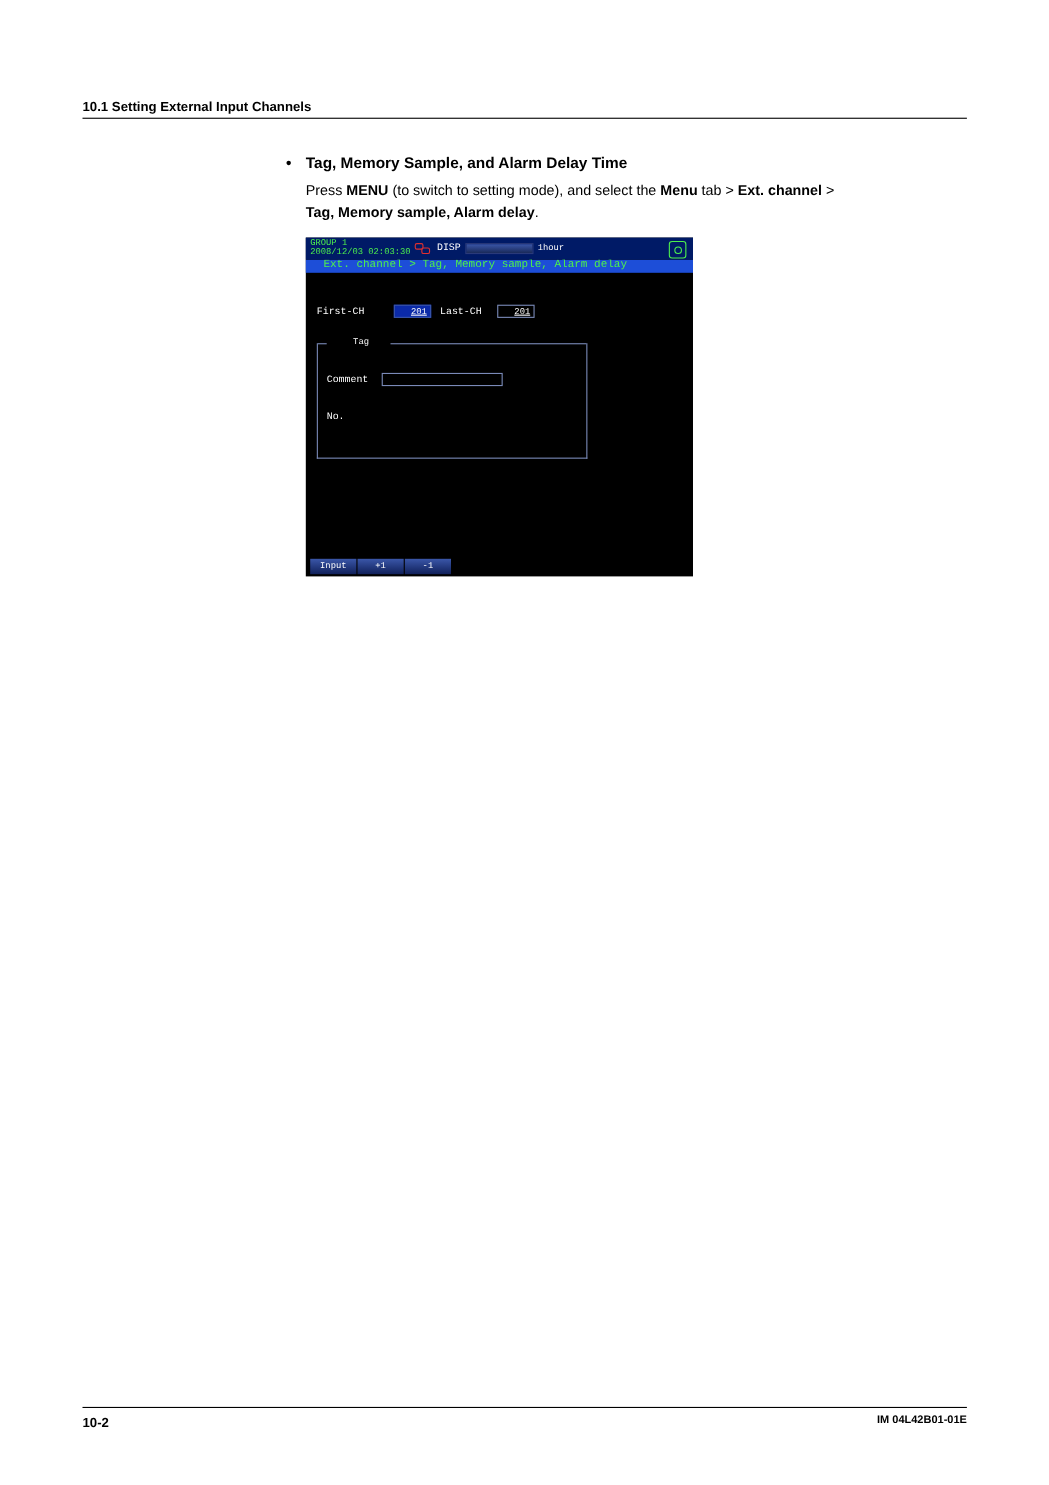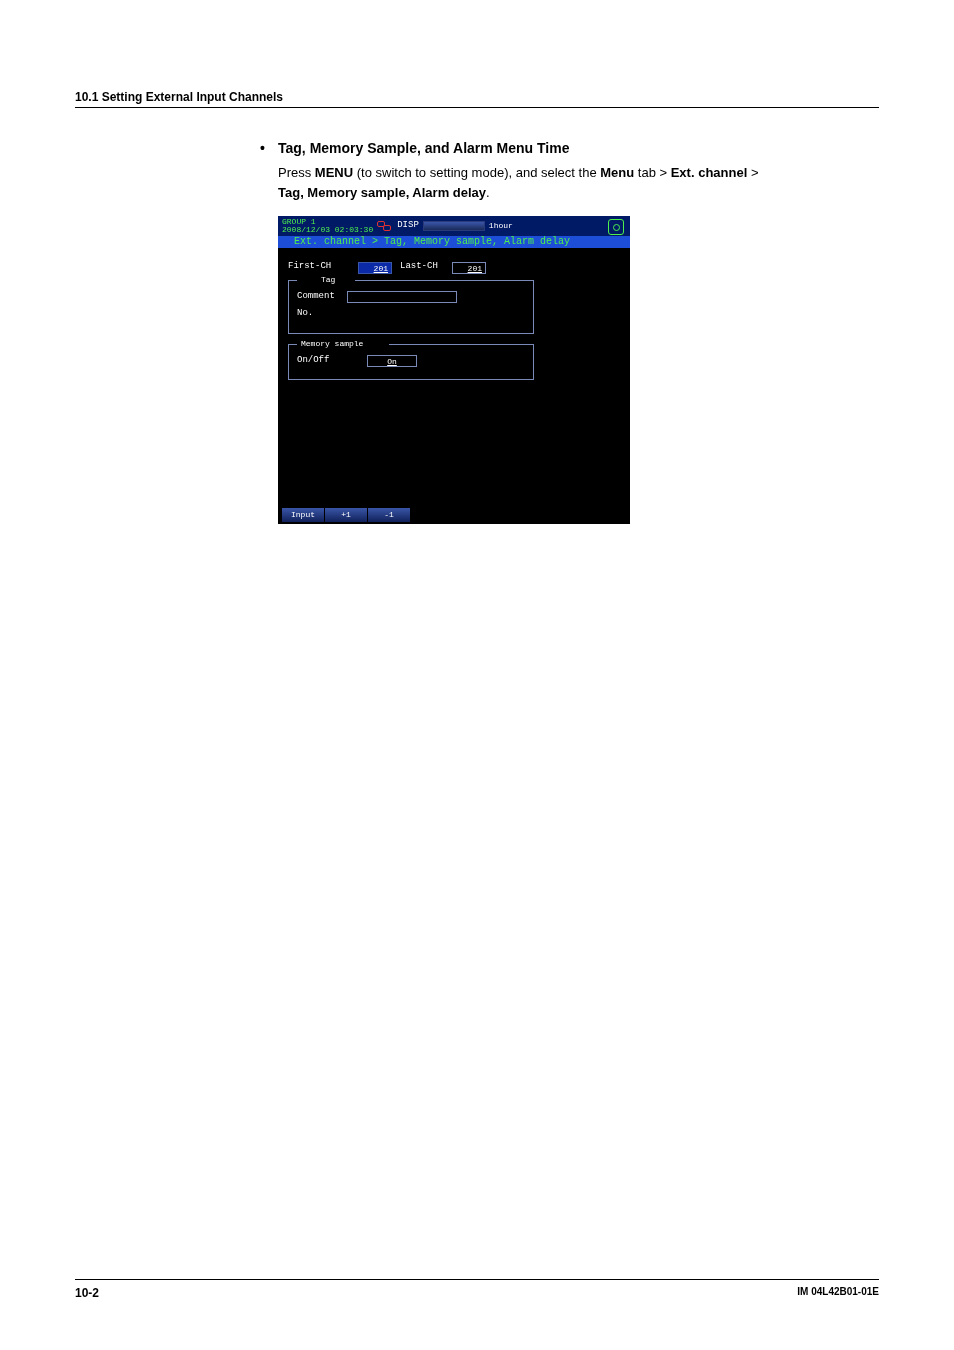--- a/index.html
+++ b/index.html
@@ -110,21 +110,21 @@
     font-size:10px;
     padding:0 16px;
     line-height:12px;
     white-space:nowrap;
   }
   .ss-body {
     position:absolute;
     left:0; right:0; top:32px; bottom:18px;
     padding:8px 10px;
   }
-  .ss-row { display:flex; align-items:flex-end; margin:4px 0; }
+  .ss-row { display:flex; align-items:flex-start; margin:21px 0; }
   .ss-lbl { color:#fff; font-size:9px; width:70px; }
   .ss-lbl.nar { width:50px; }
   .ss-field {
     background:#0b2aa8;
     border:1px solid #3a56a8;
     height:12px;
     color:#fff;
     font-size:8px;
     padding:0 3px;
     line-height:12px;
@@ -181,21 +181,21 @@
 </style>
 </head>
 <body>
 
 <div class="page">
   <div class="header-line">10.1  Setting External Input Channels</div>
 
   <div class="content">
     <div class="bullet-row">
       <span class="bullet-dot">•</span>
-      <span>Tag, Memory Sample, and Alarm Menu Time</span>
+      <span>Tag, Memory Sample, and Alarm Delay Time</span>
     </div>
     <div class="para">
       <span>Press </span><b>MENU</b><span> (to switch to setting mode), and select the </span><b>Menu</b><span> tab &gt; </span><b>Ext. channel</b><span> &gt; </span><br>
       <b>Tag, Memory sample, Alarm delay</b><span>.</span>
     </div>
 
     <div class="screenshot">
       <div class="ss-top">
         <div class="grp">
           <div>GROUP 1</div>
@@ -223,29 +223,20 @@
           <span class="ss-group-title" style="left:30px;">Tag</span>
           <div class="ss-row">
             <span class="ss-lbl nar">Comment</span>
             <span class="ss-field blk" style="width:110px;"></span>
           </div>
           <div class="ss-row">
             <span class="ss-lbl nar">No.</span>
           </div>
         </div>
 
-        <div class="ss-group">
-          <span class="tline" style="left:0;width:8px;"></span>
-          <span class="tline" style="left:100px;right:0;"></span>
-          <span class="ss-group-title">Memory sample</span>
-          <div class="ss-row">
-            <span class="ss-lbl">On/Off</span>
-            <span class="ss-field blk" style="width:50px;text-align:center;">On</span>
-          </div>
-        </div>
 
       </div>
 
       <div class="ss-soft">
         <div class="btn">Input</div>
         <div class="btn">+1</div>
         <div class="btn">-1</div>
       </div>
     </div>
   </div>

